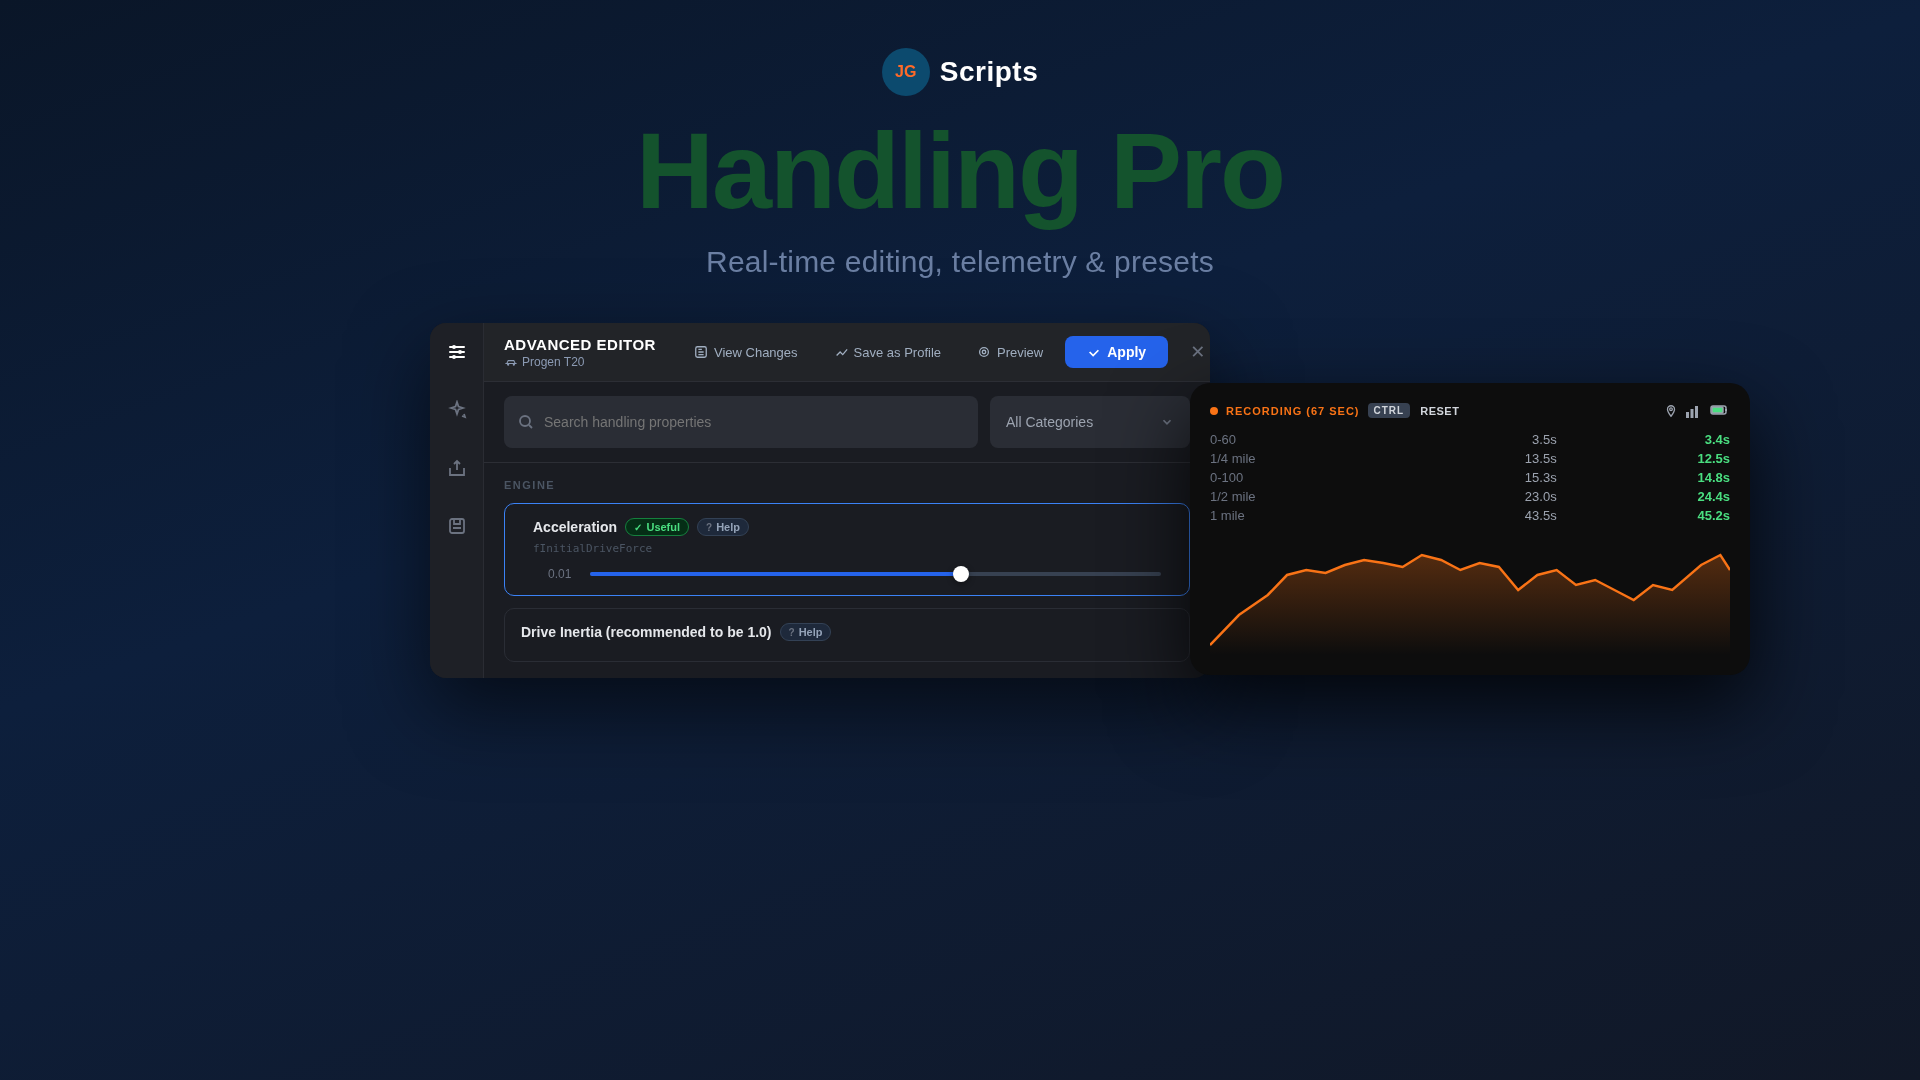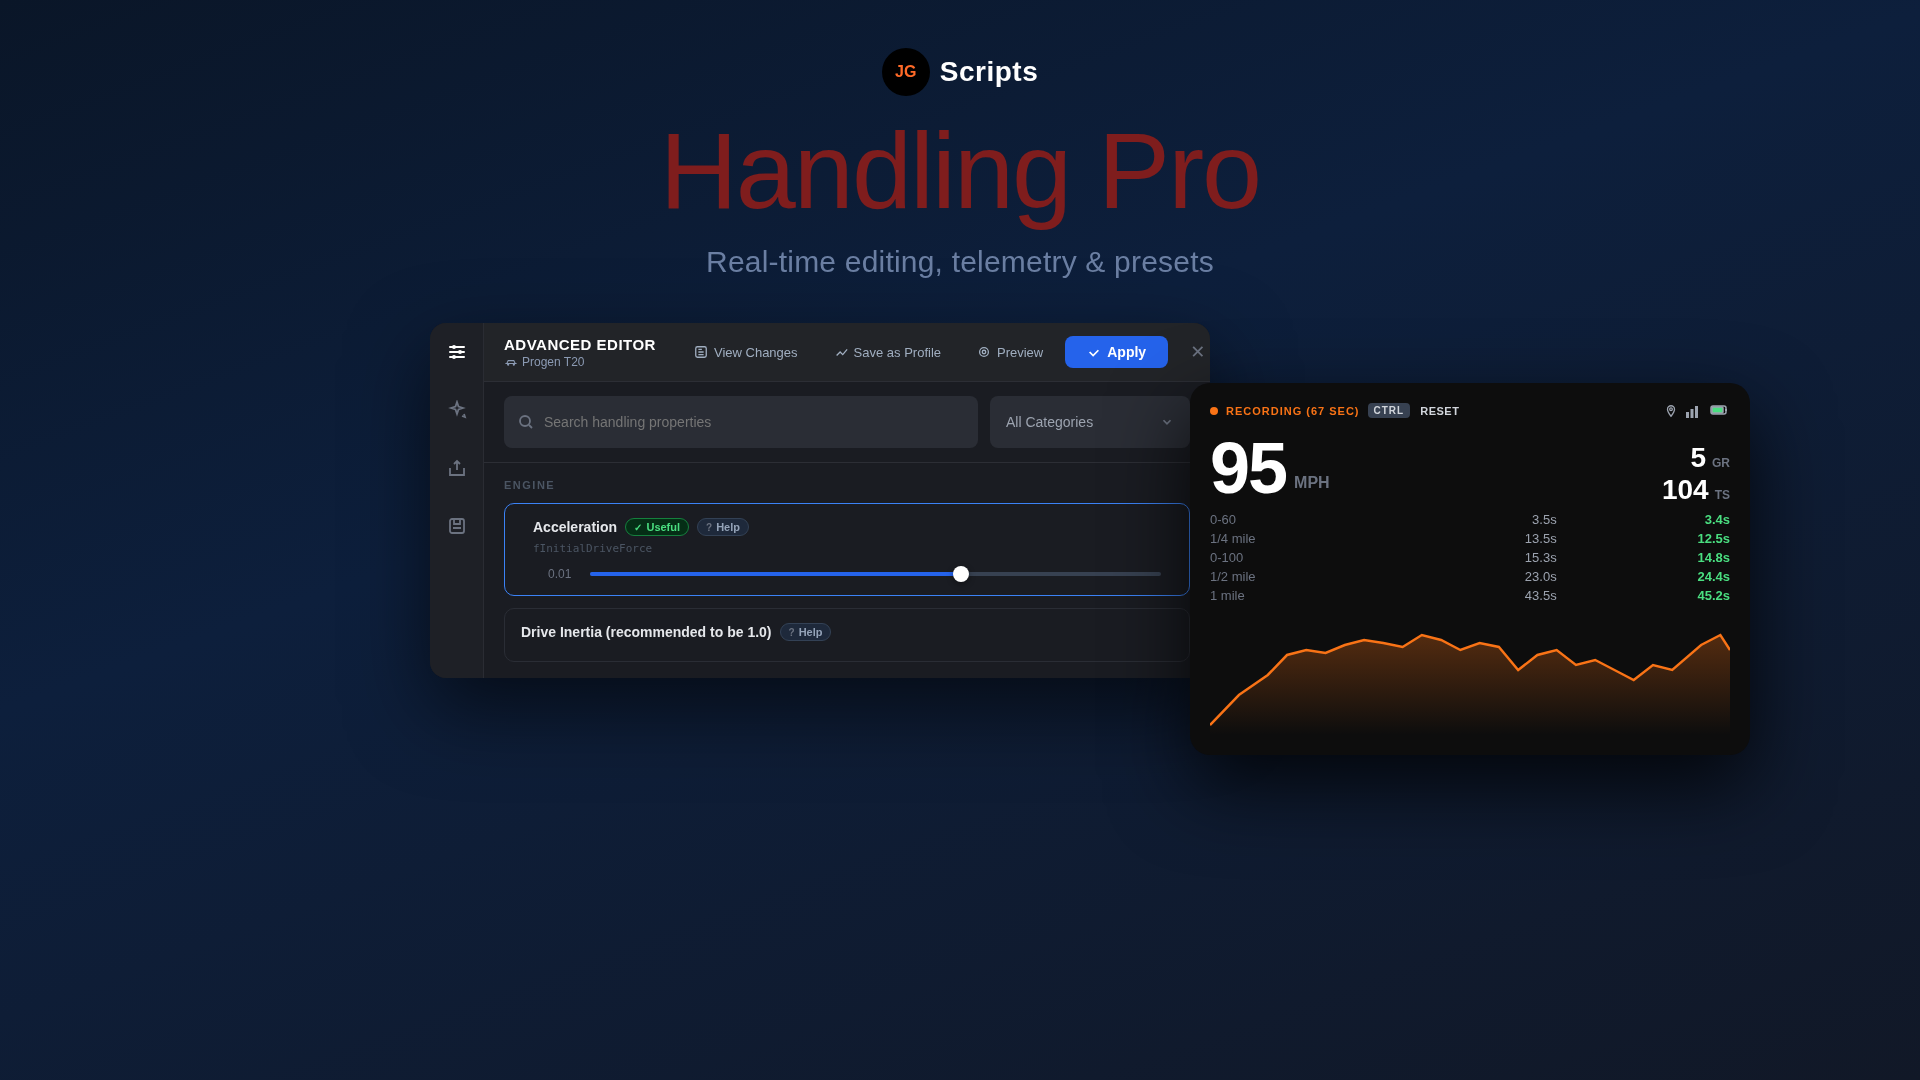--- a/index.html
+++ b/index.html
@@ -19,41 +19,41 @@
     
     .brand-bar {
       display: flex;
       align-items: center;
       gap: 10px;
       margin-top: 48px;
     }
     .brand-logo {
       width: 48px;
       height: 48px;
-      background: #000000;
+      background: #0c4a6e;
       border-radius: 50%;
       display: flex;
       align-items: center;
       justify-content: center;
       font-weight: 800;
       font-size: 16px;
       color: #ff6a28;
       letter-spacing: 0;
     }
     .brand-name {
       font-size: 28px;
       font-weight: 600;
       color: #ffffff;
       letter-spacing: 0.5px;
     }
 
     .hero-title {
       font-size: 108px;
-      font-weight: 400;
-      color: #7f1d1d;
+      font-weight: 700;
+      color: #14532d;
       letter-spacing: -2px;
       line-height: 1.05;
       margin-top: 18px;
     }
 
     .hero-subtitle {
       font-size: 30px;
       font-weight: 400;
       color: #6b7fa3;
       margin-top: 18px;
@@ -671,36 +671,20 @@
             <rect x="9" y="2" width="3" height="12"></rect>
           </svg>
           <svg width="20" height="12" viewBox="0 0 20 12" fill="none" stroke="#9ca3af" stroke-width="1.5">
             <rect x="1" y="2" width="15" height="8" rx="2"></rect>
             <path d="M16 5v2" stroke="#9ca3af" stroke-width="2"></path>
             <rect x="2" y="3" width="11" height="6" rx="1" fill="#4ade80"></rect>
           </svg>
         </div>
       </div>
 
-      <div class="speed-section">
-        <div style="display:flex; align-items:flex-end;">
-          <span class="speed-value">95</span>
-          <span class="speed-unit">MPH</span>
-        </div>
-        <div style="display:flex; flex-direction:column; align-items:flex-end; gap:4px;">
-          <div style="display:flex; align-items:baseline; gap:6px;">
-            <span class="gear-value">5</span>
-            <span class="gear-label">GR</span>
-          </div>
-          <div style="display:flex; align-items:baseline; gap:6px;">
-            <span class="ts-value">104</span>
-            <span class="ts-label">TS</span>
-          </div>
-        </div>
-      </div>
 
       <div class="stats-table" id="stats-table">
       <span class="stat-label">0-60</span>
           <span class="stat-base">3.5s</span>
           <span class="stat-current">3.4s</span>
           <span class="stat-label">1/4 mile</span>
           <span class="stat-base">13.5s</span>
           <span class="stat-current">12.5s</span>
           <span class="stat-label">0-100</span>
           <span class="stat-base">15.3s</span>

